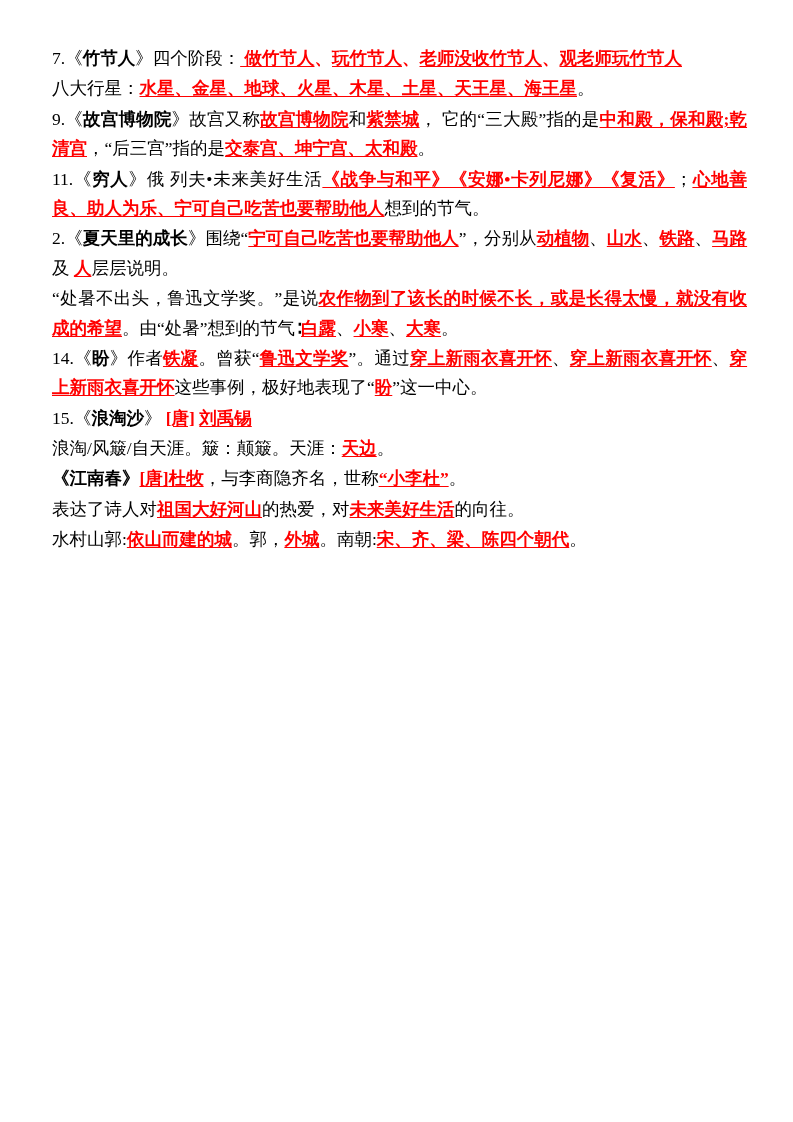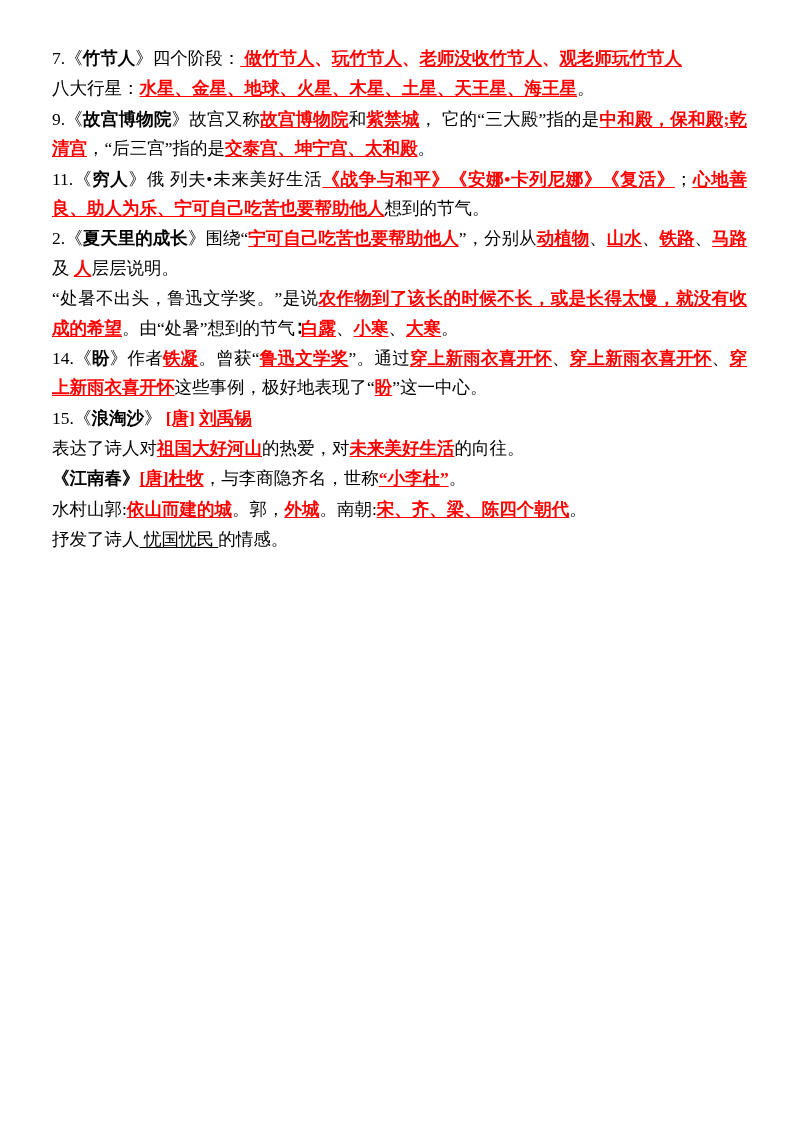--- a/index.html
+++ b/index.html
@@ -54,18 +54,18 @@
 <div class="page">
   <div class="doc" id="doc">
       <p class="para"><span>7.《</span><span class="b">竹节人</span><span>》四个阶段：</span><span class="ru"> 做竹节人</span><span class="r">、</span><span class="ru">玩竹节人</span><span class="r">、</span><span class="ru">老师没收竹节人</span><span class="r">、</span><span class="ru">观老师玩竹节人</span></p>
       <p class="para"><span>八大行星：</span><span class="ru">水星、金星、地球、火星、木星、土星、天王星、海王星</span><span>。</span></p>
       <p class="para"><span>9.《</span><span class="b">故宫博物院</span><span>》故宫又称</span><span class="ru">故宫博物院</span><span>和</span><span class="ru">紫禁城</span><span>， 它的“三大殿”指的是</span><span class="ru">中和殿，保和殿;乾清宫</span><span>，“后三宫”指的是</span><span class="ru">交泰宫、坤宁宫、太和殿</span><span>。</span></p>
       <p class="para"><span>11.《</span><span class="b">穷人</span><span>》俄  列夫•未来美好生活</span><span class="ru">《战争与和平》《安娜•卡列尼娜》《复活》</span><span>；</span><span class="ru">心地善良、助人为乐、宁可自己吃苦也要帮助他人</span><span>想到的节气。</span></p>
       <p class="para"><span>2.《</span><span class="b">夏天里的成长</span><span>》围绕“</span><span class="ru">宁可自己吃苦也要帮助他人</span><span>”，分别从</span><span class="ru">动植物</span><span>、</span><span class="ru">山水</span><span>、</span><span class="ru">铁路</span><span>、</span><span class="ru">马路</span><span>及 </span><span class="ru">人</span><span>层层说明。</span></p>
       <p class="para"><span>“处暑不出头，鲁迅文学奖。”是说</span><span class="ru">农作物到了该长的时候不长，或是长得太慢，就没有收成的希望</span><span>。由“处暑”想到的节气∶</span><span class="ru">白露</span><span>、</span><span class="ru">小寒</span><span>、</span><span class="ru">大寒</span><span>。</span></p>
       <p class="para"><span>14.《</span><span class="b">盼</span><span>》作者</span><span class="ru">铁凝</span><span>。曾获“</span><span class="ru">鲁迅文学奖</span><span>”。通过</span><span class="ru">穿上新雨衣喜开怀</span><span>、</span><span class="ru">穿上新雨衣喜开怀</span><span>、</span><span class="ru">穿上新雨衣喜开怀</span><span>这些事例，极好地表现了“</span><span class="ru">盼</span><span>”这一中心。</span></p>
       <p class="para"><span>15.《</span><span class="b">浪淘沙</span><span>》 </span><span class="ru">[唐]</span><span> </span><span class="ru">刘禹锡</span></p>
+      <p class="para"><span> 浪淘/风簸/自天涯。簸：颠簸。天涯：</span><span class="ru">天边</span><span>。</span></p>
+      <p class="para"><span class="b">《</span><span class="b">江南春</span><span class="b">》</span><span class="ru">[唐]</span><span class="ru">杜牧</span><span>，与李商隐齐名，世称</span><span class="ru">“小李杜”</span><span>。</span></p>
       <p class="para"><span>表达了诗人对</span><span class="ru">祖国大好河山</span><span>的热爱，对</span><span class="ru">未来美好生活</span><span>的向往。</span></p>
-      <p class="para"><span class="b">《</span><span class="b">江南春</span><span class="b">》</span><span class="ru">[唐]</span><span class="ru">杜牧</span><span>，与李商隐齐名，世称</span><span class="ru">“小李杜”</span><span>。</span></p>
       <p class="para"><span>水村山郭:</span><span class="ru">依山而建的城</span><span>。郭，</span><span class="ru">外城</span><span>。南朝:</span><span class="ru">宋、齐、梁、陈四个朝代</span><span>。</span></p>
-      <p class="para"><span>抒发了诗人</span><span class="bu"> 忧国忧民 </span><span>的情感。</span></p>
     </div>
 </div>
 
 </body></html>

